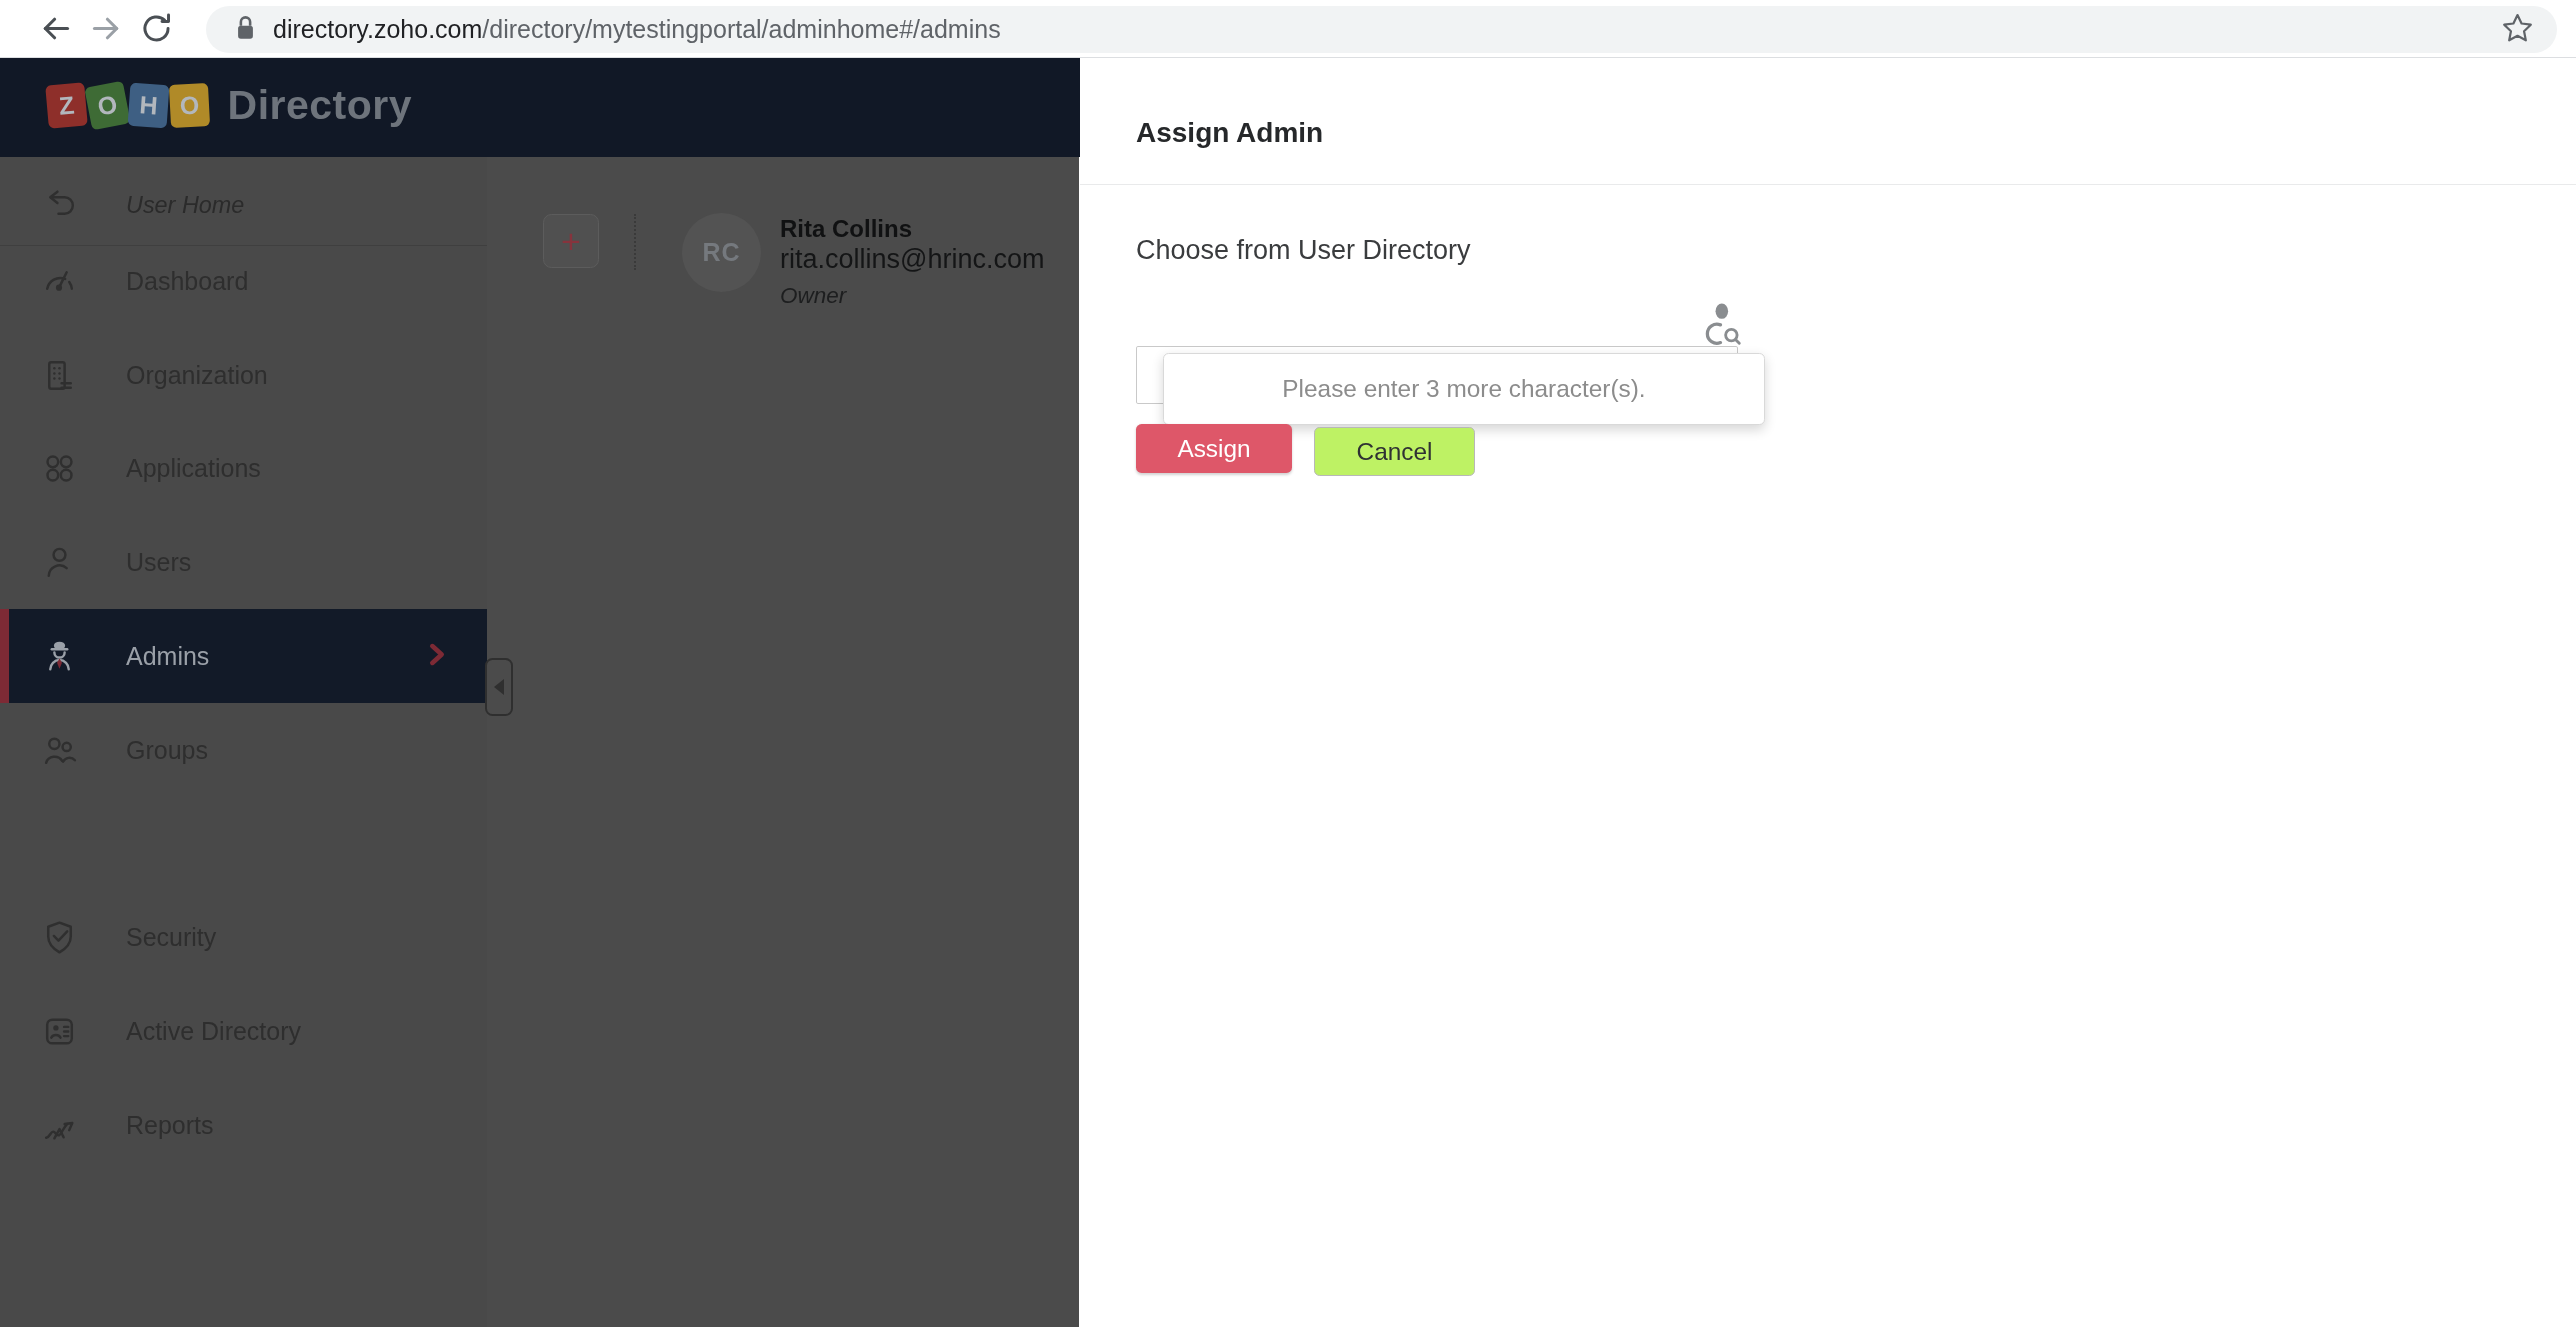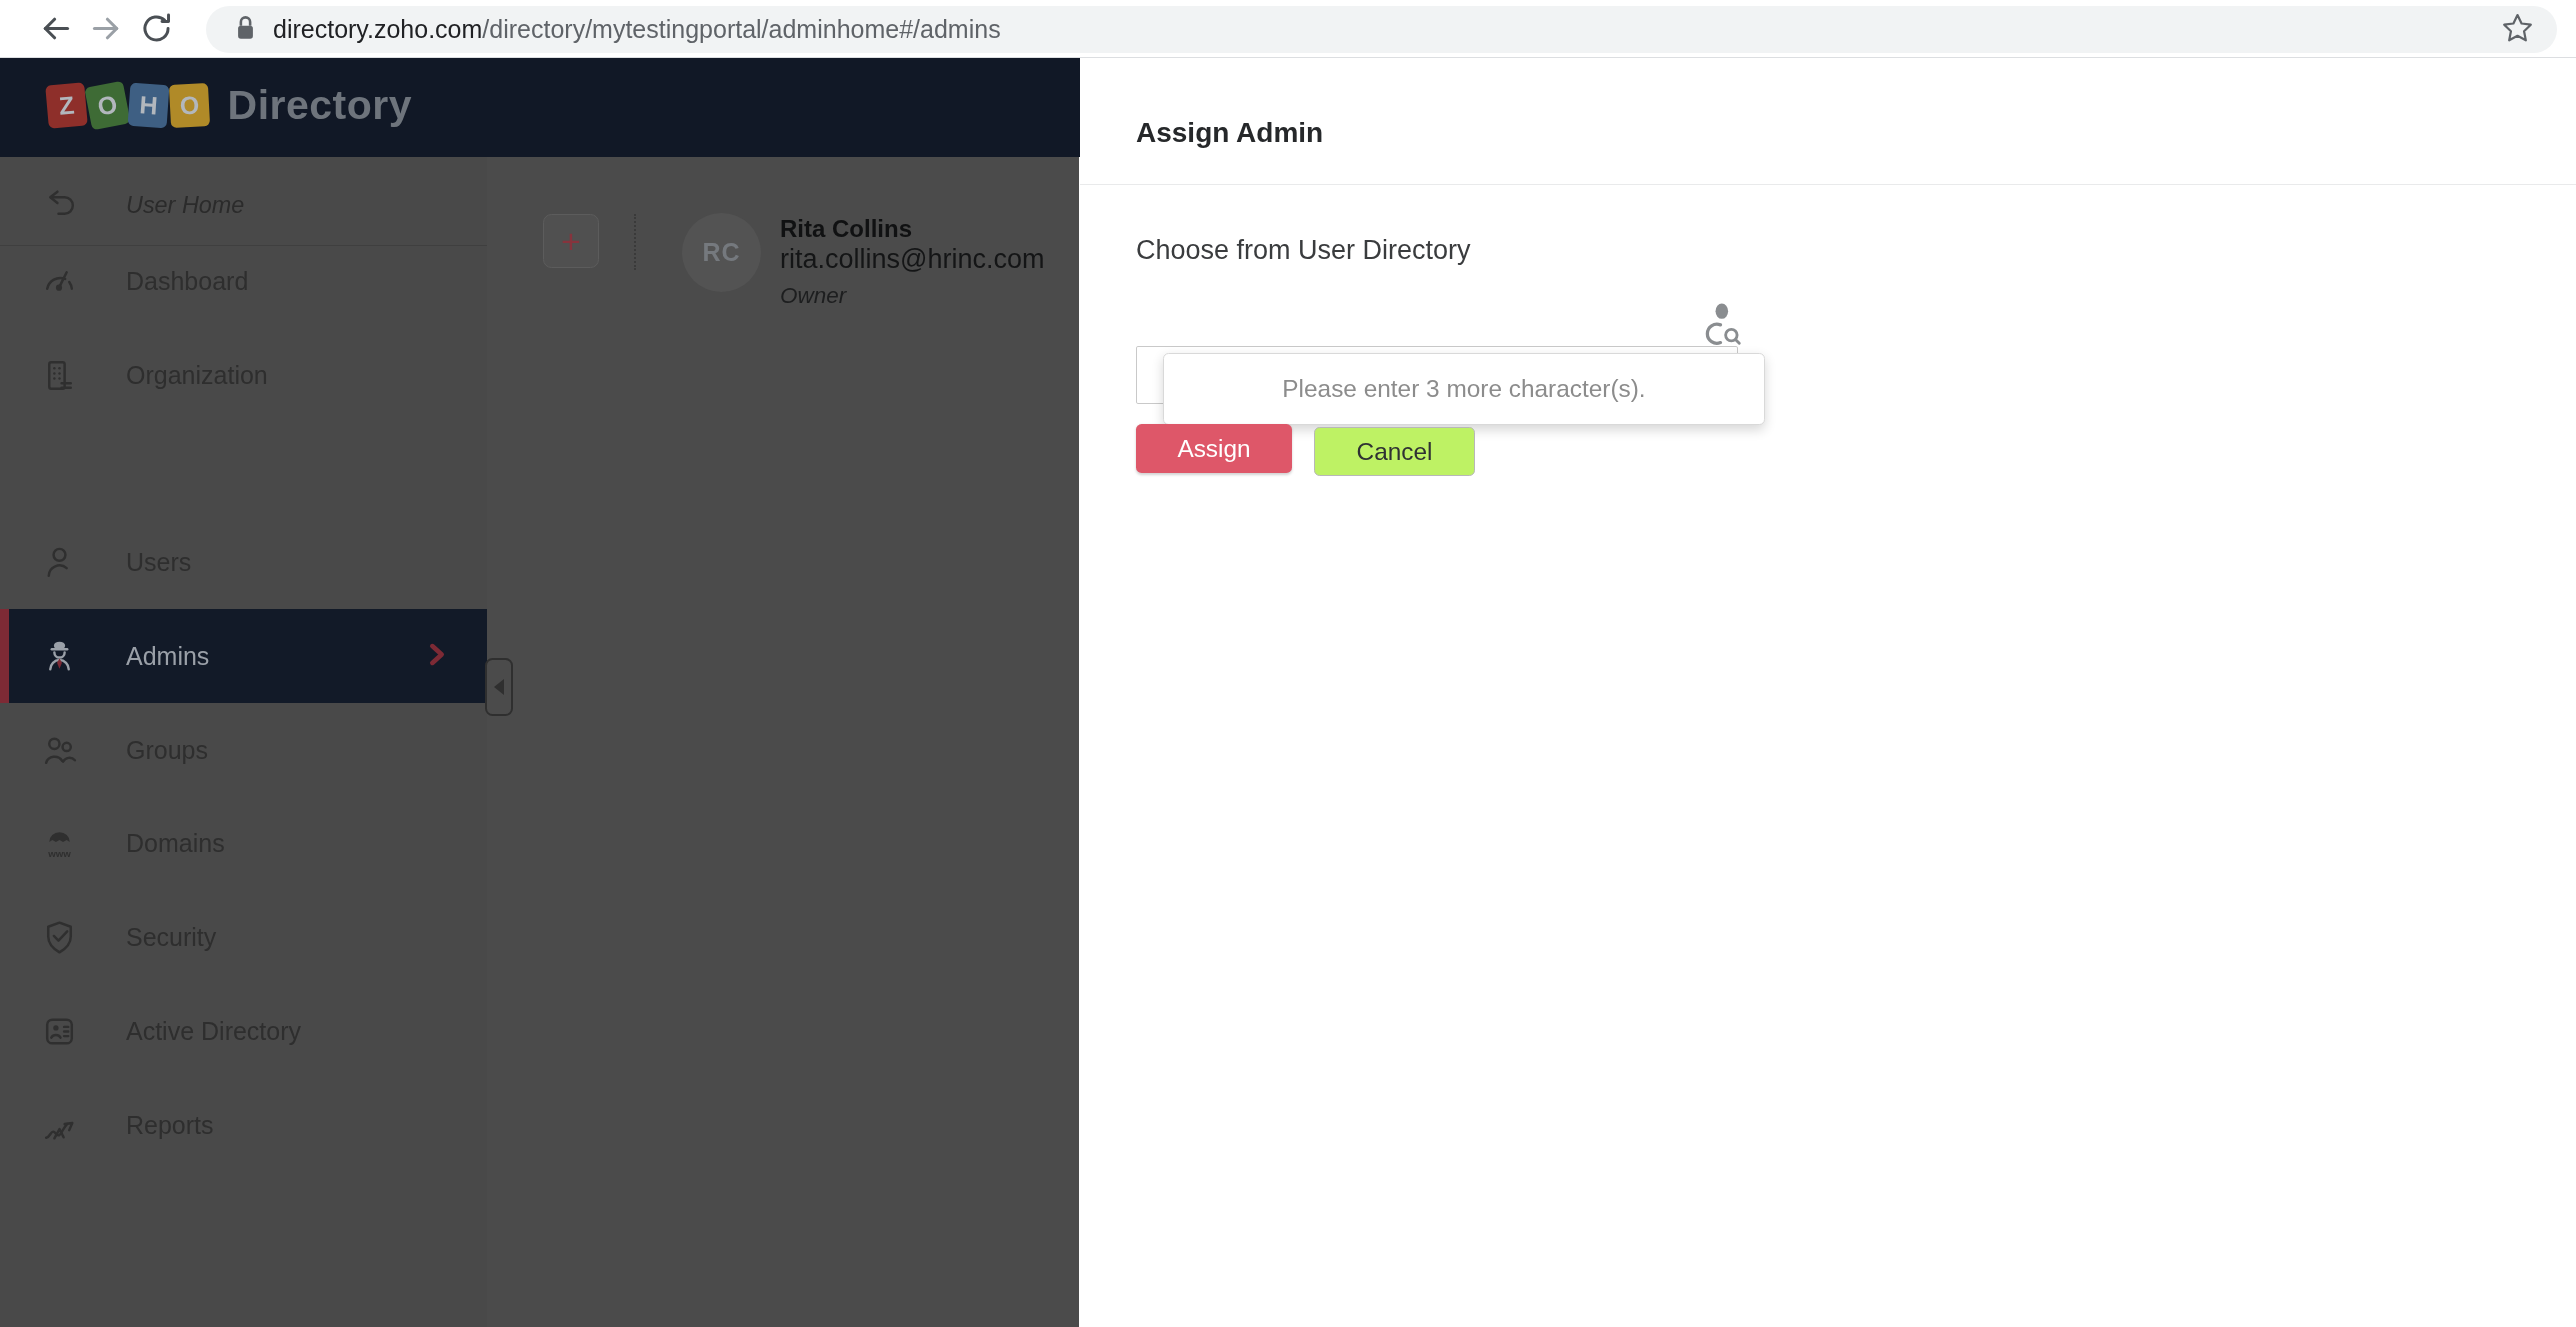--- a/index.html
+++ b/index.html
@@ -231,20 +231,31 @@
             <circle cx="20" cy="13" r="1.2" fill="currentColor" stroke="none"></circle>
             <circle cx="15" cy="18" r="1.2" fill="currentColor" stroke="none"></circle>
             <circle cx="20" cy="18" r="1.2" fill="currentColor" stroke="none"></circle>
             <circle cx="15" cy="23" r="1.2" fill="currentColor" stroke="none"></circle>
             <circle cx="20" cy="23" r="1.2" fill="currentColor" stroke="none"></circle>
             <path d="M22 27.5 h9 M22 32 h9"></path>
           </svg>
         </span>
         <span class="nav-label">Organization</span>
       </div>
+      <div class="nav-item" style="top: 264px;">
+        <span class="nav-icon">
+          <svg viewBox="0 0 40 40" fill="none" stroke="currentColor" stroke-width="2.4" stroke-linecap="round" stroke-linejoin="round">
+            <circle cx="13.5" cy="13.5" r="5.2"></circle>
+            <circle cx="26.5" cy="13.5" r="5.2"></circle>
+            <circle cx="13.5" cy="26.5" r="5.2"></circle>
+            <circle cx="26.5" cy="26.5" r="5.2"></circle>
+          </svg>
+        </span>
+        <span class="nav-label">Applications</span>
+      </div>
       <div class="nav-item" style="top: 358px;">
         <span class="nav-icon">
           <svg viewBox="0 0 40 40" fill="none" stroke="currentColor" stroke-width="2.4" stroke-linecap="round" stroke-linejoin="round">
             <circle cx="20" cy="12.5" r="5.8"></circle>
             <path d="M9.5 33 a10.5 10.5 0 0 1 17.5 -7.5"></path>
           </svg>
         </span>
         <span class="nav-label">Users</span>
       </div>
       <div class="nav-item selected" style="top: 452px;">
@@ -265,29 +276,20 @@
       <div class="nav-item" style="top: 546px;">
         <span class="nav-icon">
           <svg viewBox="0 0 40 40" fill="none" stroke="currentColor" stroke-width="2.4" stroke-linecap="round" stroke-linejoin="round">
             <circle cx="15" cy="13.5" r="5"></circle>
             <path d="M7 32 a8.5 8 0 0 1 15.5 -2"></path>
             <circle cx="27" cy="16.5" r="4"></circle>
             <path d="M23.5 31 a7 7 0 0 1 11.5 -1.5"></path>
           </svg>
         </span>
         <span class="nav-label">Groups</span>
-      </div>
-      <div class="nav-item" style="top: 639px;">
-        <span class="nav-icon">
-          <svg viewBox="0 0 40 40" fill="none" stroke="currentColor" stroke-width="2.4" stroke-linecap="round" stroke-linejoin="round">
-            <path d="M10 18.5 a10 9.5 0 0 1 20 0 l-3 -2 -3.5 2 -3.5 -2 -3.5 2 -3.5 -2 z" fill="currentColor" stroke="none"></path>
-            <text x="20" y="33" font-size="9.5" font-weight="bold" text-anchor="middle" fill="currentColor" stroke="none" font-family="Liberation Sans, sans-serif">www</text>
-          </svg>
-        </span>
-        <span class="nav-label">Domains</span>
       </div>
       <div class="nav-item" style="top: 733px;">
         <span class="nav-icon">
           <svg viewBox="0 0 40 40" fill="none" stroke="currentColor" stroke-width="2.4" stroke-linecap="round" stroke-linejoin="round">
             <path d="M20 5.5 l11 4 v9.5 c0 7 -5 12 -11 15.5 c-6 -3.5 -11 -8.5 -11 -15.5 v-9.5 z"></path>
             <path d="M14.5 18.5 l4.5 4.5 8.5 -9"></path>
           </svg>
         </span>
         <span class="nav-label">Security</span>
       </div>

